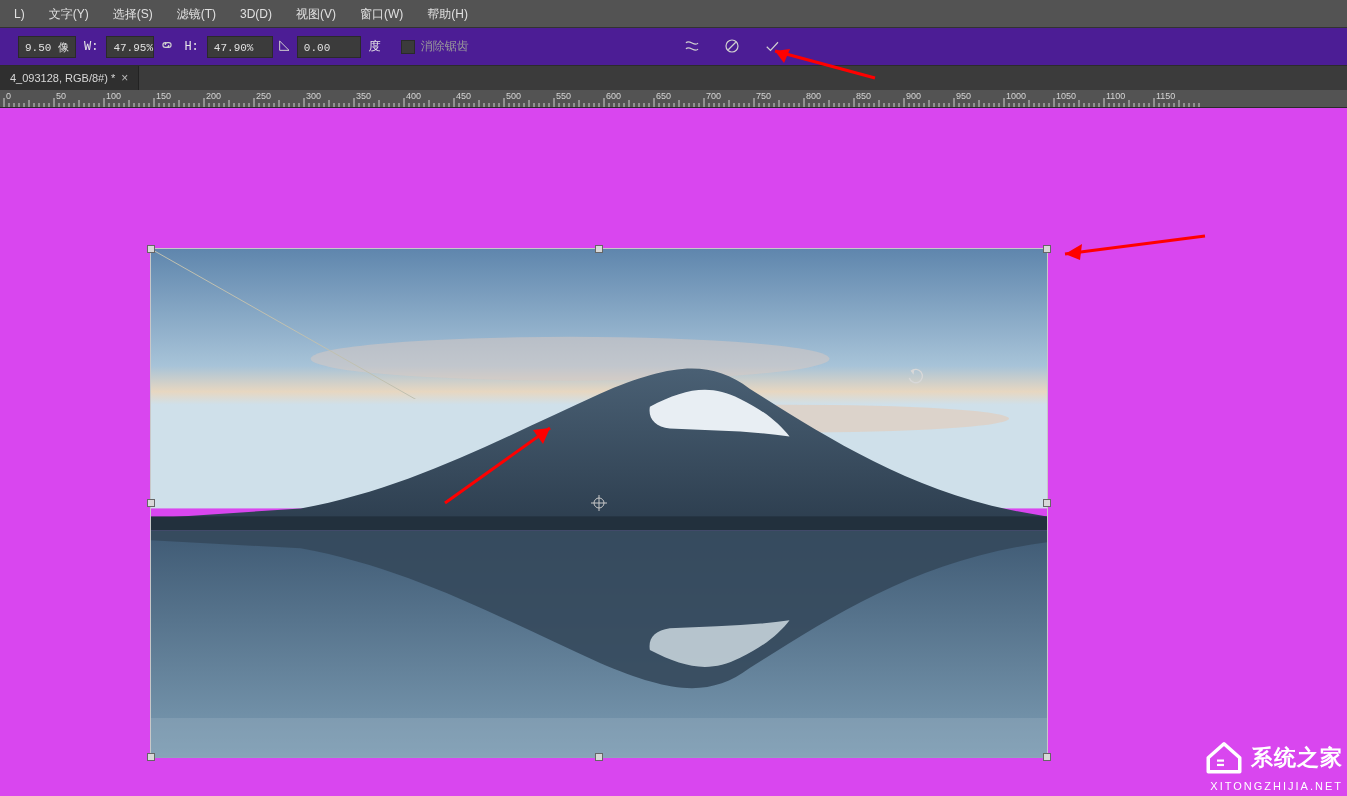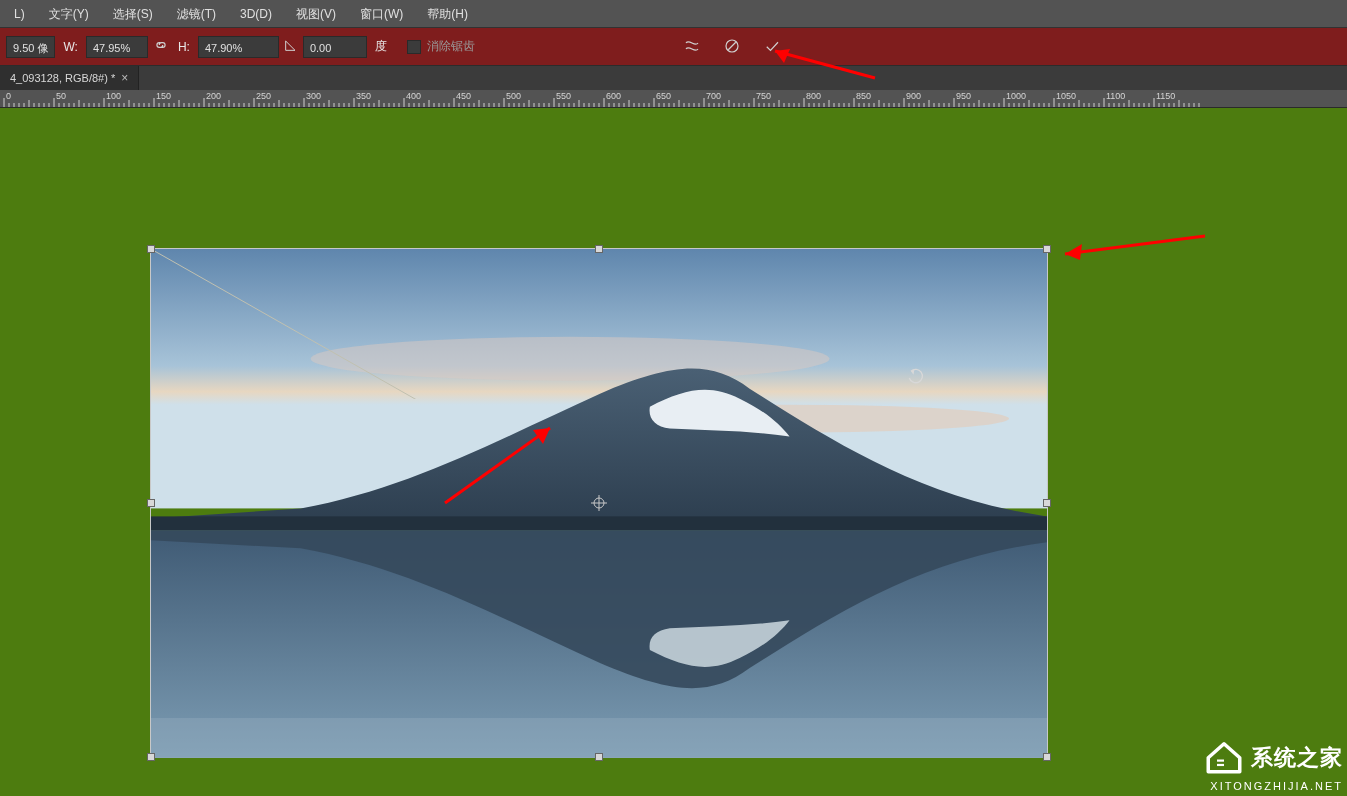--- a/index.html
+++ b/index.html
@@ -3,21 +3,21 @@
 <meta charset="utf-8">
 <style>
 * { margin:0; padding:0; box-sizing:border-box; }
 html,body { width:1347px; height:796px; background:#2f2f2f; font-family:"Microsoft YaHei","PingFang SC",sans-serif; color:#ccc; font-size:12px; overflow:hidden; }
 
 
 .menu-bar { position:absolute; left:0; top:0; height:28px; width:100%; background:#535353; border-bottom:1px solid #323232; display:flex; align-items:center; padding-left:2px; }
 .menu-item { padding:0 12px; line-height:28px; color:#e0e0e0; cursor:default; }
 
 
-.options-bar { position:absolute; left:0; top:28px; width:100%; height:38px; background:#7f1d1d; border-bottom:1px solid #2c2c2c; display:flex; align-items:center; padding-left:4px; }
+.options-bar { position:absolute; left:0; top:28px; width:100%; height:38px; background:#4c1d95; border-bottom:1px solid #2c2c2c; display:flex; align-items:center; padding-left:16px;font-family:Liberation Mono, monospace; }
 .size-field { display:inline-block; background:#3b3b3b; color:#e0e0e0; font-size:11px; height:22px; line-height:22px; margin:0 2px; border:1px solid #2a2a2a; padding:0 6px; }
 .lbl { color:#e8e8e8; font-size:12px; padding:0 6px; }
 .delta-icon { display:inline-block; transform:scaleX(1); color:#e8e8e8; font-size:14px; padding:0 2px; }
 .chain { display:inline-block; width:22px; text-align:center; color:#e8e8e8; }
 .checkbox { display:inline-block; width:14px; height:14px; border:1px solid #2a2a2a; background:#3b3b3b; vertical-align:middle; }
 .icon-btn { width:28px; height:28px; display:flex; align-items:center; justify-content:center; color:#e8e8e8; }
 .icon-btn svg { width:18px; height:18px; fill:none; stroke:#d0d0d0; stroke-width:1.6; }
 .icon-btn.confirm svg { stroke:#d0d0d0; }
 .icon-cluster { position:absolute; top:4px; left:678px; display:flex; gap:12px; }
 
@@ -26,21 +26,21 @@
 .doc-tab { background:#2f2f2f; padding:0 10px; line-height:24px; color:#d8d8d8; font-size:11px; border-right:1px solid #222; display:flex; align-items:center; gap:6px; }
 .close-x { color:#bbb; font-size:12px; }
 
 
 .ruler { position:absolute; left:0; top:90px; height:18px; width:100%; background:#535353; border-bottom:1px solid #2a2a2a; overflow:hidden; }
 .ruler svg { position:absolute; top:0; left:0; }
 .ruler text { fill:#d5d5d5; font-size:9px; font-family:inherit; }
 .ruler line { stroke:#cfcfcf; stroke-width:1; }
 
 
-.canvas-area { position:absolute; left:0; top:108px; right:0; bottom:0; background:#4d7c0f; }
+.canvas-area { position:absolute; left:0; top:108px; right:0; bottom:0; background:#d946ef; }
 
 
 .xform { position:absolute; left:150px; top:140px; width:898px; height:510px; border:1px solid #c8c8c8; }
 .xform .photo { position:absolute; inset:0; }
 .xform .diag1, .xform .diag2 { position:absolute; inset:0; }
 .handle { position:absolute; width:8px; height:8px; background:#d8d8d8; border:1px solid #666; }
 .h-tl { left:-4px; top:-4px; }
 .h-tr { right:-4px; top:-4px; }
 .h-bl { left:-4px; bottom:-4px; }
 .h-br { right:-4px; bottom:-4px; }
@@ -71,28 +71,28 @@
   <div class="menu-item">滤镜(T)</div>
   <div class="menu-item">3D(D)</div>
   <div class="menu-item">视图(V)</div>
   <div class="menu-item">窗口(W)</div>
   <div class="menu-item">帮助(H)</div>
 </div>
 
 <div class="options-bar">
   <span class="size-field">9.50 像</span>
   <span class="lbl">W:</span>
-  <span class="size-field" style="width:62px">47.95%</span>
+  <span class="size-field" style="width:48px">47.95%</span>
   <span class="chain" title="link-icon">
     <svg viewBox="0 0 24 24" width="14" height="14">
         <path d="M9 12a4 4 0 0 1 4-4h2a4 4 0 0 1 0 8h-2M15 12a4 4 0 0 1-4 4H9a4 4 0 0 1 0-8h2" fill="none" stroke="#d0d0d0" stroke-width="2"></path>
       </svg>
   </span>
   <span class="lbl">H:</span>
-  <span class="size-field" style="width:81px">47.90%</span>
+  <span class="size-field" style="width:66px">47.90%</span>
   <span class="delta-icon" title="angle-icon">
     <svg viewBox="0 0 24 24" width="16" height="16">
         <path d="M4 20 L4 6 L18 20 Z" fill="none" stroke="#d0d0d0" stroke-width="1.5"></path>
       </svg>
   </span>
   <span class="size-field" style="width:64px">0.00</span>
   <span class="lbl">度</span>
   <span style="width:14px"></span>
   <span class="checkbox"></span>
   <span class="lbl" style="color:#9a9a9a">消除锯齿</span>

